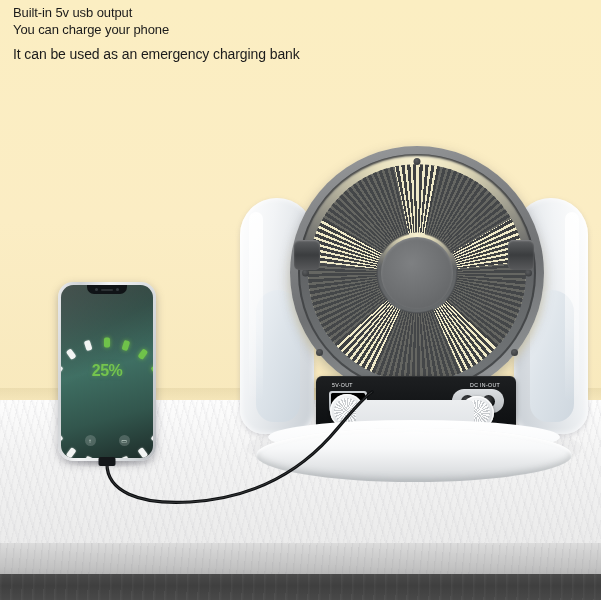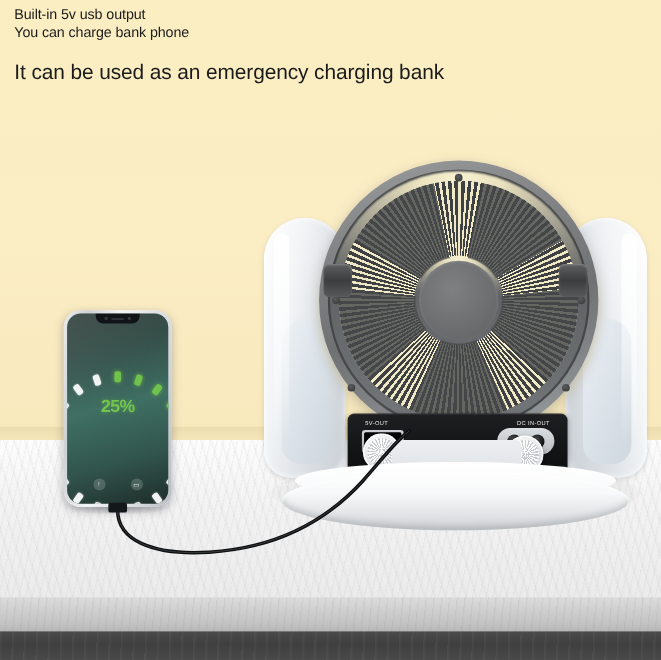--- a/index.html
+++ b/index.html
@@ -55,21 +55,21 @@
   }
 
   
   .headline {
     position: absolute; left: 13px; top: 5px; width: 560px;
     color: #1b1b1b;
     line-height: 1.30;
     letter-spacing: -0.1px;
   }
   .headline .l1, .headline .l2 { font-size: 13px; }
-  .headline .l3 { font-size: 19px; margin-top: 16px; }
+  .headline .l3 { font-size: 14px; margin-top: 6px; }
 
   
   #fan {
     position: absolute; left: 238px; top: 128px; width: 352px; height: 370px;
   }
   .base-shadow{
     position:absolute; left:8px; top:292px; width:336px; height:56px;
     background: radial-gradient(ellipse at 50% 50%, rgba(90,90,95,0.30) 0%, rgba(120,120,125,0.12) 55%, rgba(0,0,0,0) 78%);
     border-radius:50%;
   }
@@ -329,21 +329,21 @@
 <div id="scene">
 
   <div class="bg-wall"></div>
   <div class="wall-shadow"></div>
   <div class="bg-counter"></div>
   <div class="bg-counter-edge"></div>
   <div class="bg-floor"></div>
 
   <div class="headline">
     <div class="l1">Built-in 5v usb output</div>
-    <div class="l2">You can charge bank phone</div>
+    <div class="l2">You can charge your phone</div>
     <div class="l3">It can be used as an emergency charging bank</div>
   </div>
 
   <div id="fan">
     <div class="base-shadow"></div>
 
     <div class="arm arm-left">
       <div class="arm-outer"></div>
       <div class="arm-inner"></div>
       <div class="arm-hi"></div>

